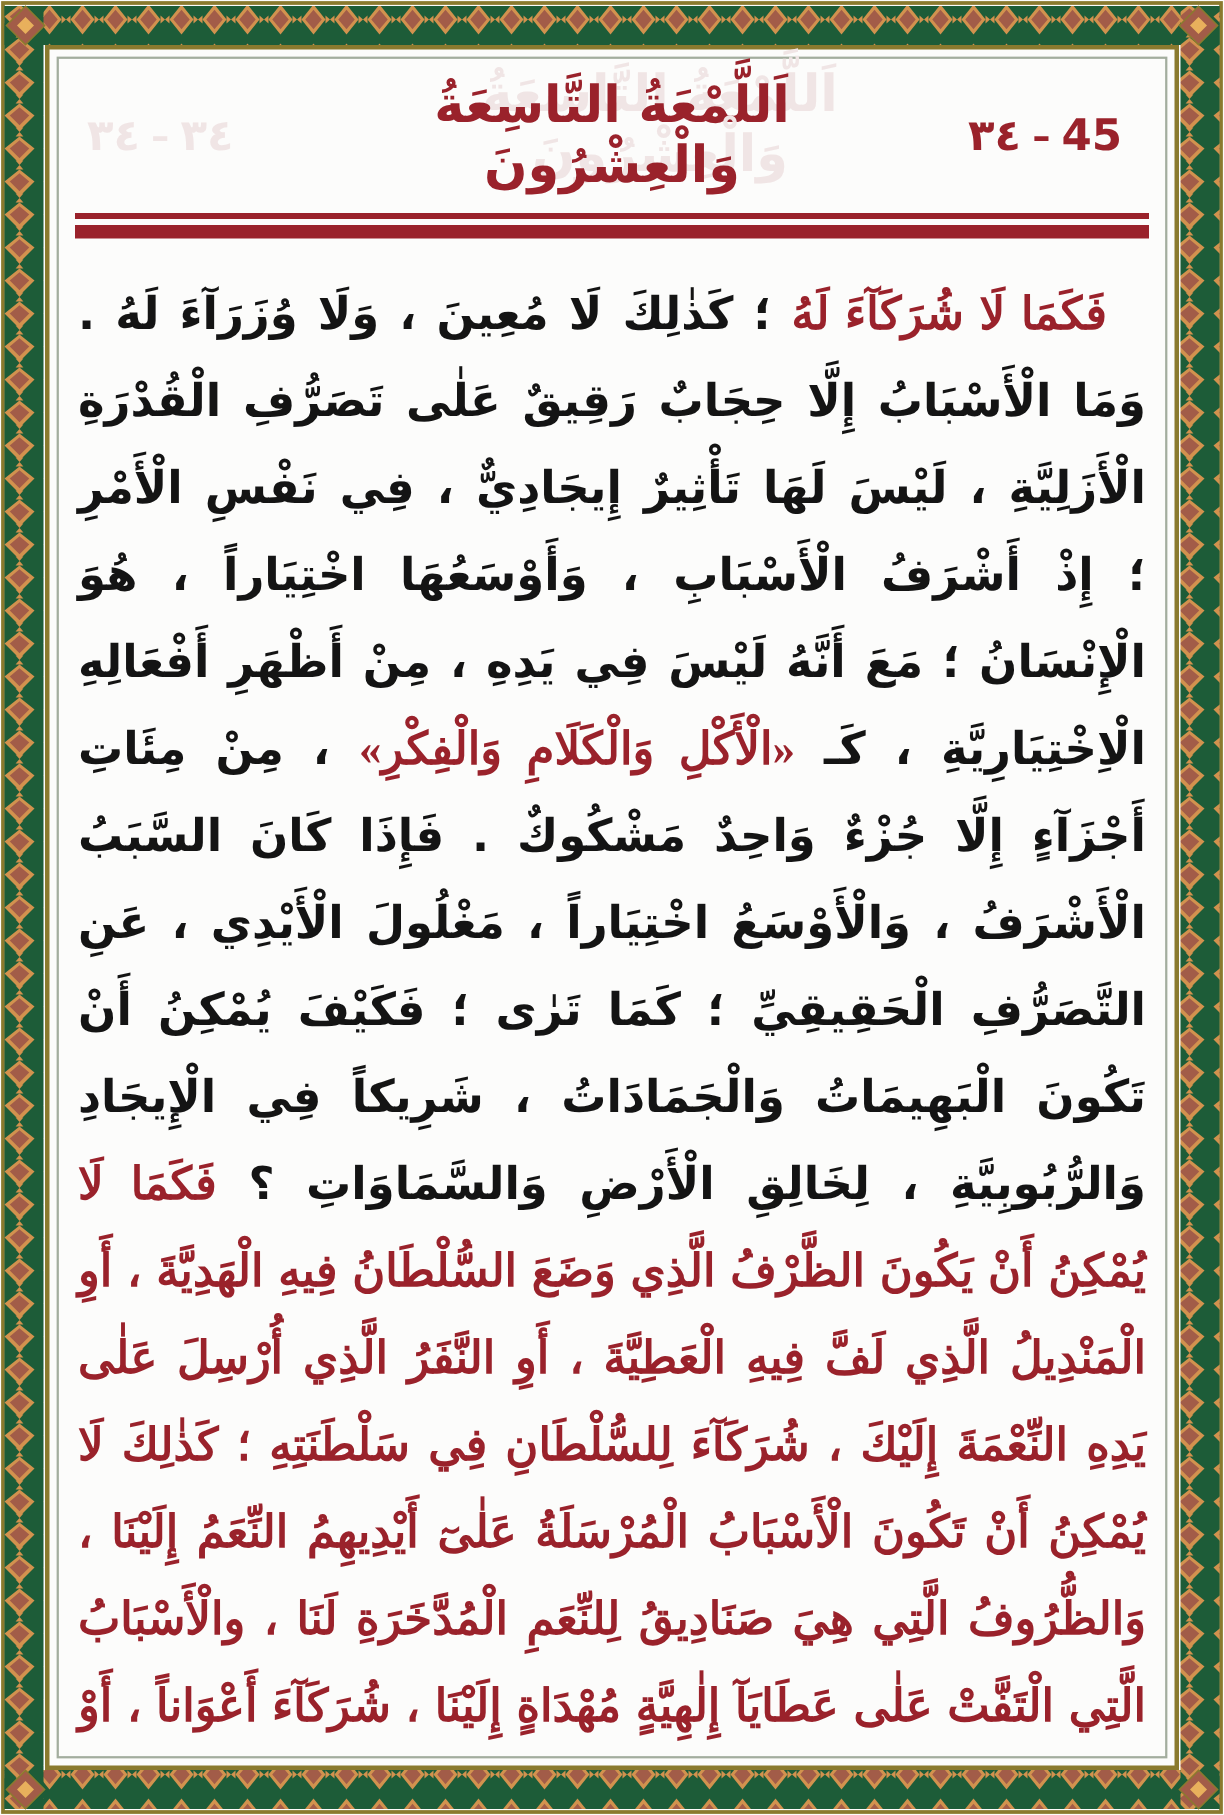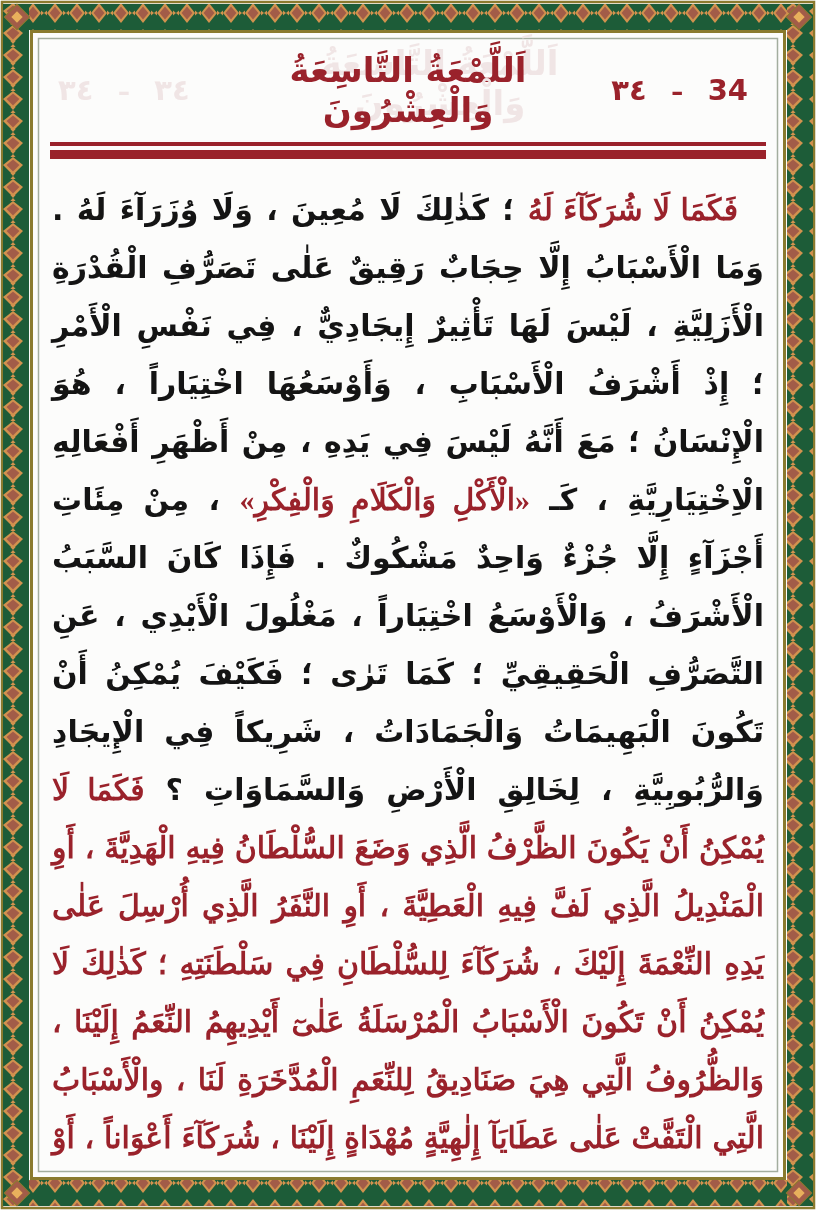--- a/index.html
+++ b/index.html
@@ -6,21 +6,21 @@
   .page{
     position:relative;width:816px;height:1210px;background:#fcfcfb;
     overflow:hidden;font-family:"DejaVu Sans",sans-serif;
   }
   .frame{position:absolute;left:0;top:0;}
   .content{
     position:absolute;left:46px;right:46px;top:44px;bottom:46px;
     display:flex;flex-direction:column;
   }
   .header{display:flex;align-items:center;margin-top:8px;height:76px;}
-  .side{flex:0 0 185px;display:flex;align-items:center;gap:26px;
+  .side{flex:0 0 185px;display:flex;align-items:center;gap:9px;
         font-size:29px;font-weight:bold;box-sizing:border-box;}
   .ghost-nums{justify-content:flex-start;padding-left:12px;color:var(--ghost-pink);}
   .page-nums{justify-content:flex-end;padding-right:22px;color:var(--accent-red);}
   .num-sep{font-size:26px;transform:translateY(-4px);}
   .title{
     flex:1;text-align:center;direction:rtl;color:var(--accent-red);
     font-size:34px;font-weight:bold;letter-spacing:0.5px;
     text-shadow:32px -7px 0 var(--ghost-pink);
   }
   .rule{margin:14px 4px 0 4px;}
@@ -93,21 +93,21 @@
     <div class="header">
       <div class="side ghost-nums">
         <span>٣٤</span>
         <span class="num-sep">ـ</span>
         <span>٣٤</span>
       </div>
       <div class="title">اَللَّمْعَةُ التَّاسِعَةُ وَالْعِشْرُونَ</div>
       <div class="side page-nums">
         <span>٣٤</span>
         <span class="num-sep">ـ</span>
-        <span>34</span>
+        <span>45</span>
       </div>
     </div>
 
     <div class="rule">
       <div class="rule-thin"></div>
       <div class="rule-gap"></div>
       <div class="rule-thick"></div>
     </div>
 
     <div class="body-wrap">

